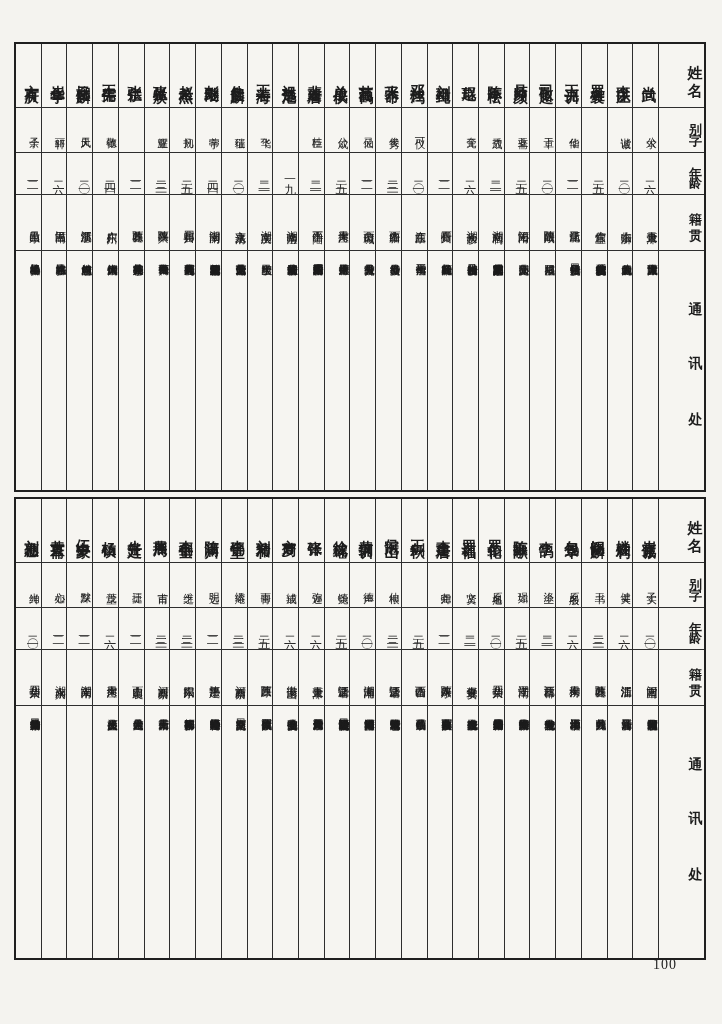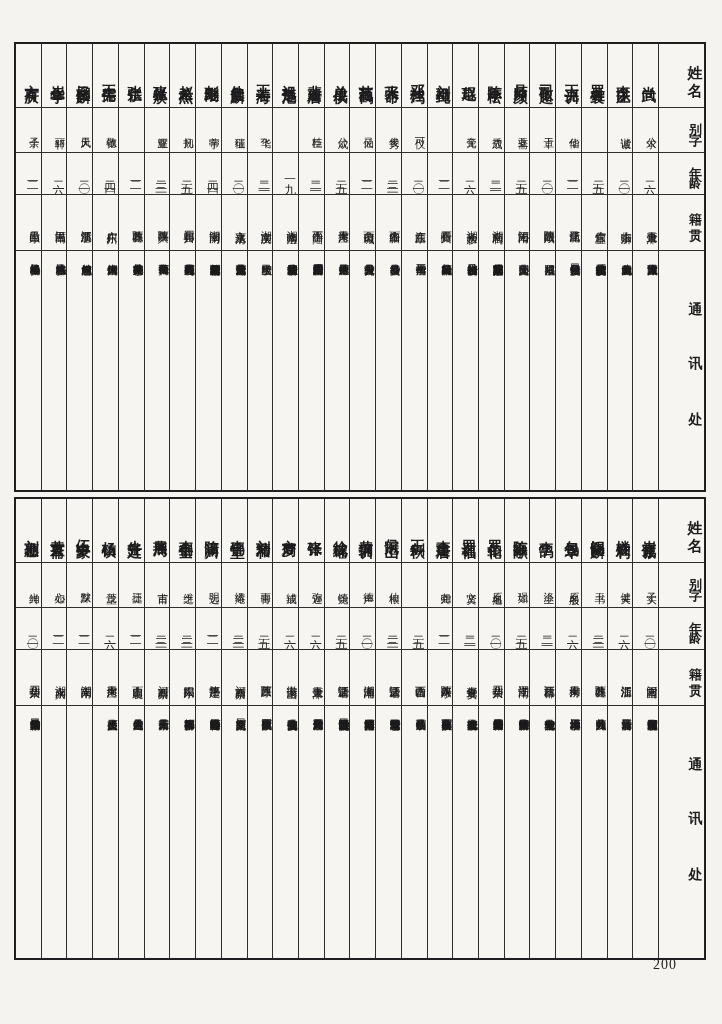--- a/index.html
+++ b/index.html
@@ -413,14 +413,14 @@
         <div class="cell c-address"></div>
       </div>
       <div class="col">
         <div class="cell c-name">刘惠仙</div>
         <div class="cell c-courtesy">光绅</div>
         <div class="cell c-age">二〇</div>
         <div class="cell c-native">四川荣县</div>
         <div class="cell c-address">荣县鼎新场仙佛缘转棠市口</div>
       </div>
     </div>
-  <span class="page-number">200</span>
+  <span class="page-number">100</span>
 </div>
 
 </body></html>

